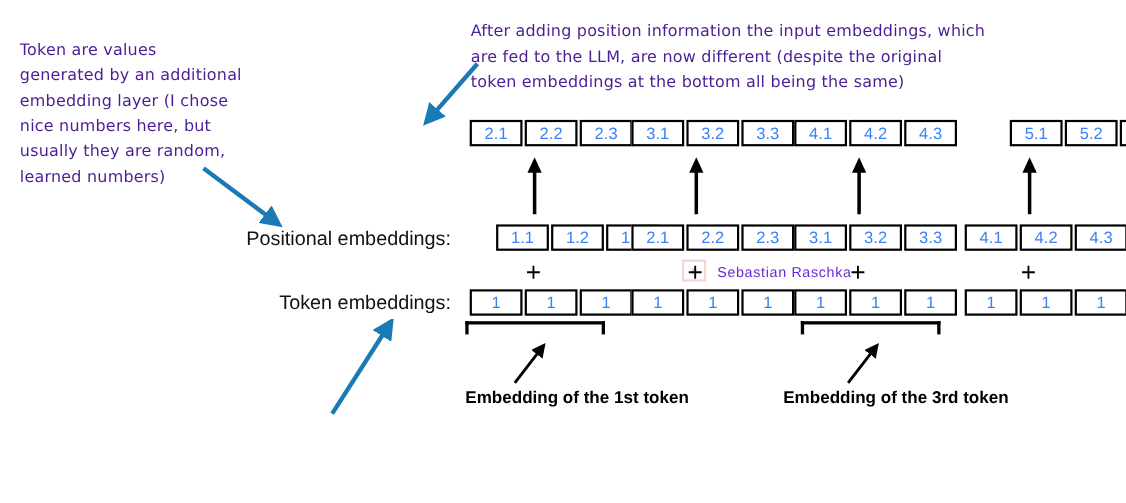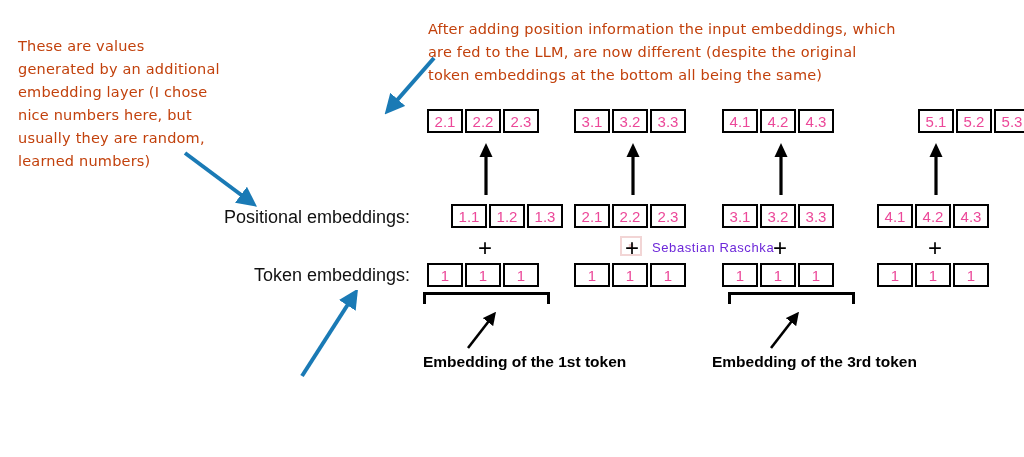--- a/index.html
+++ b/index.html
@@ -14,21 +14,21 @@
     position: relative;
     width: 1024px;
     height: 457px;
     background: #ffffff;
     overflow: hidden;
   }
 
   
   .annot {
     position: absolute;
-    color: #c2410c;
+    color: #4c1d95;
     font-family: "DejaVu Sans", sans-serif;
     font-size: 14.5px;
     line-height: 23px;
     letter-spacing: 0.2px;
     white-space: pre-line;
   }
 
   
   .row-label {
     position: absolute;
@@ -39,30 +39,30 @@
     white-space: nowrap;
   }
 
   
   .cell-group {
     position: absolute;
     display: flex;
     gap: 2px;
   }
   .cell {
-    width: 36px;
+    width: 48px;
     height: 24px;
     border: 2px solid #000000;
     background: #ffffff;
     display: flex;
     align-items: center;
     justify-content: center;
     font-family: "Liberation Sans", sans-serif;
     font-size: 15px;
-    color: #ec4899;
+    color: #3b82f6;
     box-sizing: border-box;
   }
 
   
   .plus {
     position: absolute;
     font-family: "Liberation Sans", sans-serif;
     font-size: 24px;
     color: #000000;
     line-height: 1;
@@ -131,21 +131,21 @@
   }
 </style>
 </head>
 <body>
 
 <div id="canvas">
 
   <div class="watermark-mark" style="left: 620px; top: 236px;">■</div>
   <div class="watermark" style="left:652px; top:240px;">Sebastian Raschka</div>
 
-  <div class="annot" style="left:18px; top:35px; width:220px;">These are values
+  <div class="annot" style="left:18px; top:35px; width:220px;">Token are values
 generated by an additional
 embedding layer (I chose
 nice numbers here, but
 usually they are random,
 learned numbers)</div>
 
   <div class="annot" style="left:428px; top:18px; width:590px;">After adding position information the input embeddings, which
 are fed to the LLM, are now different (despite the original
 token embeddings at the bottom all being the same)</div>
 

